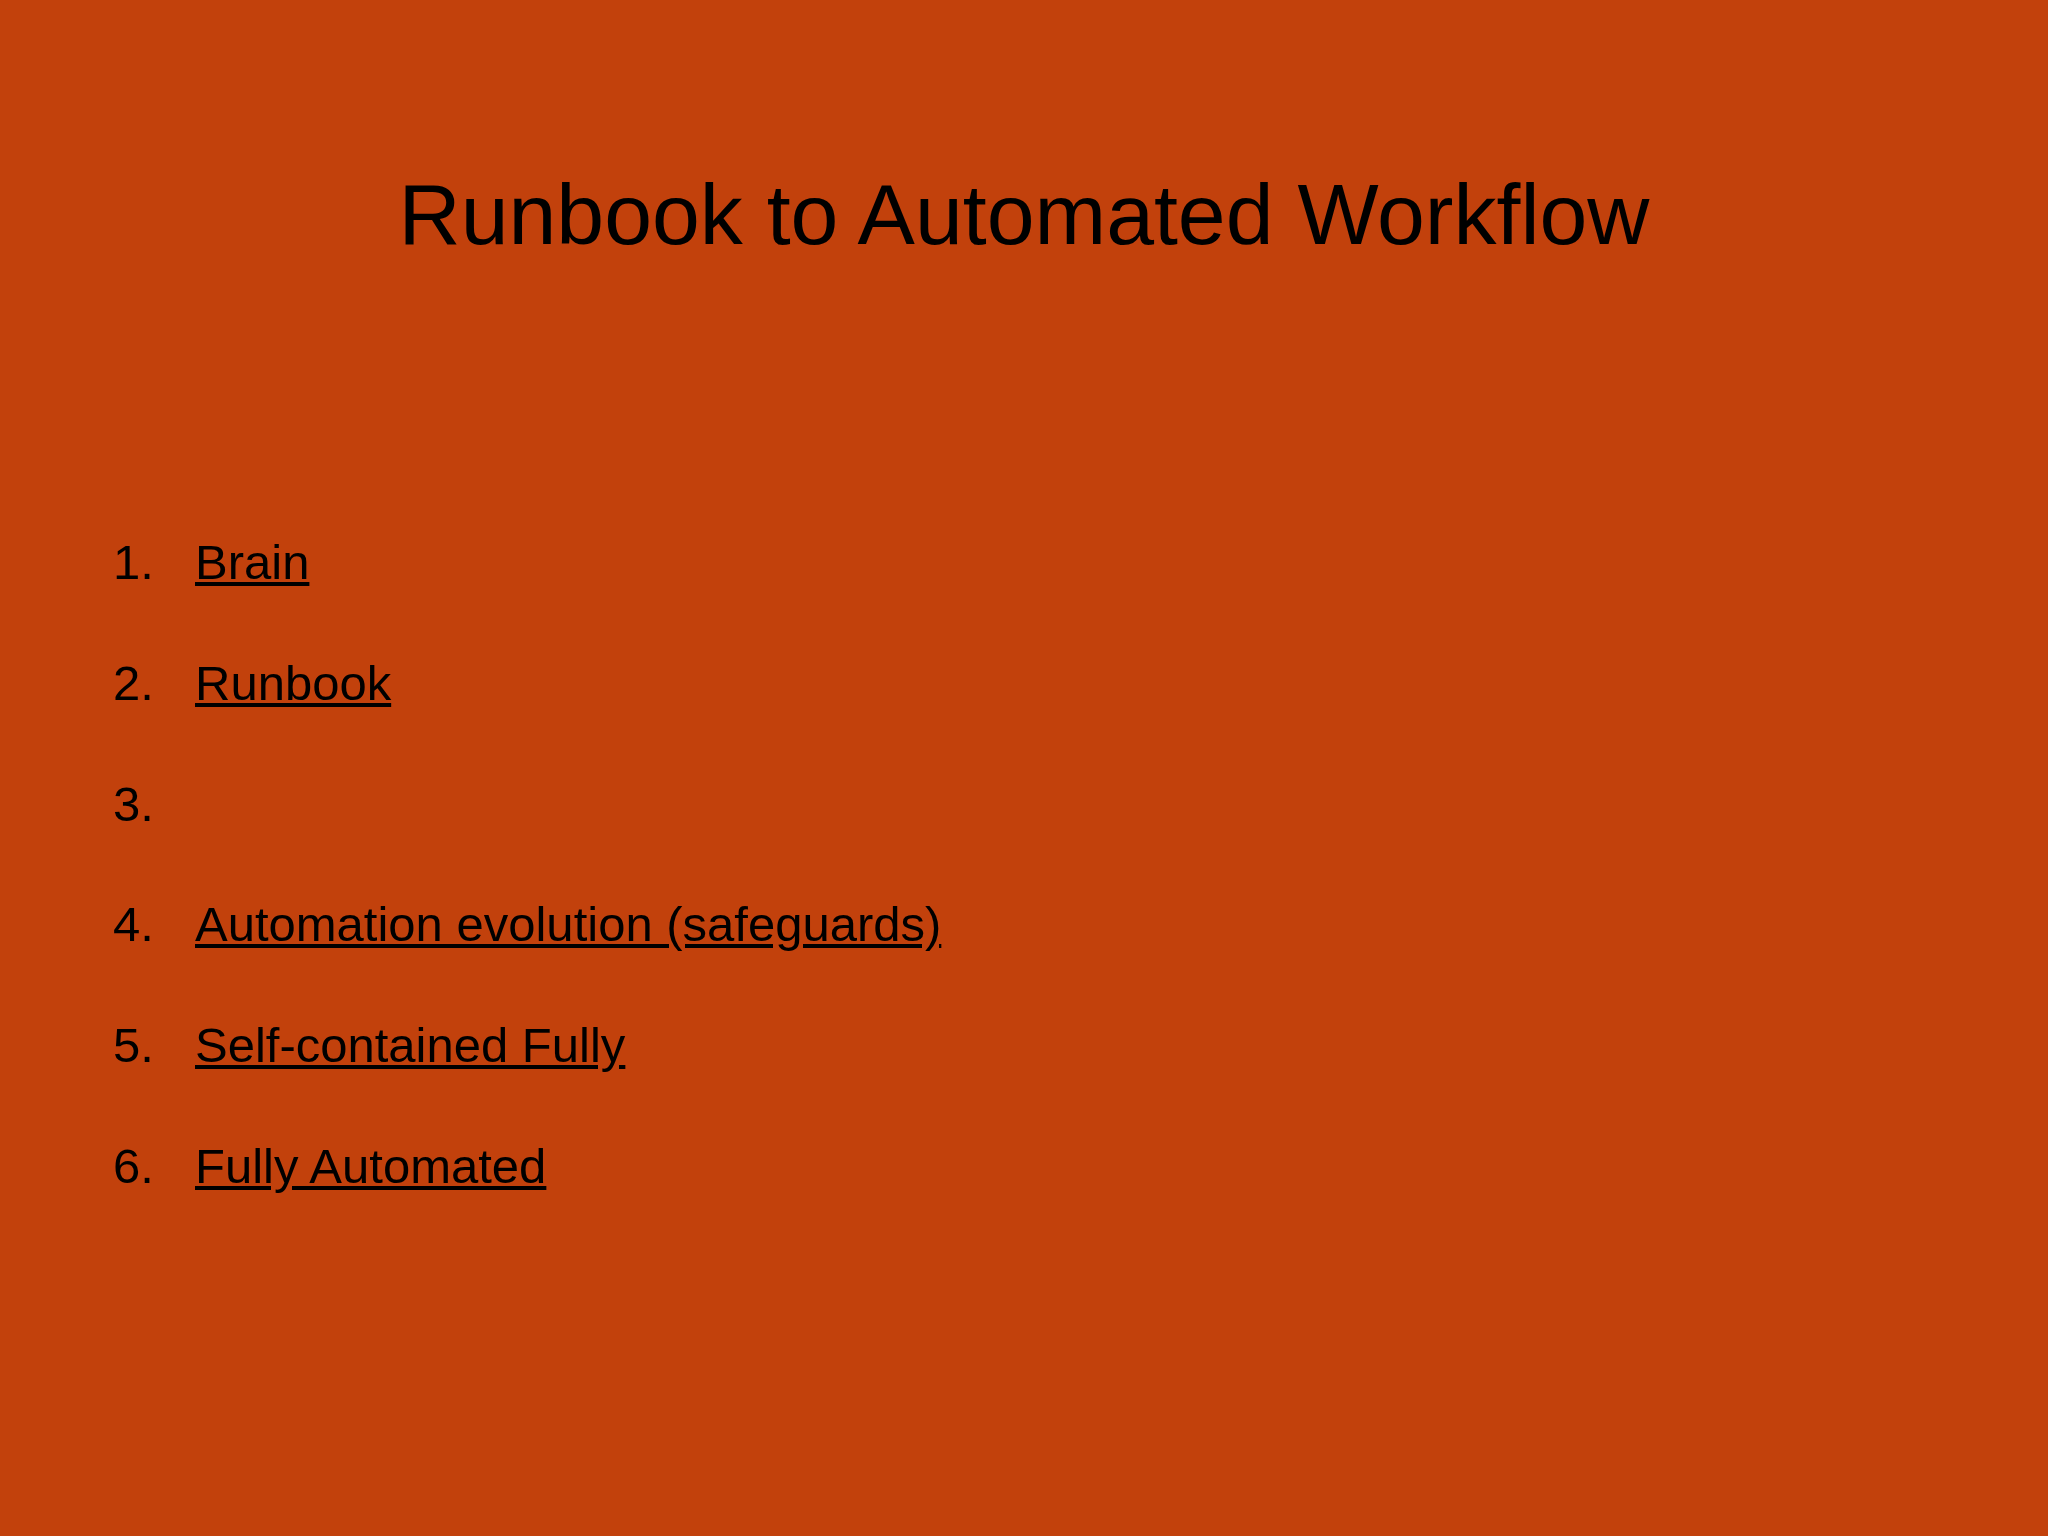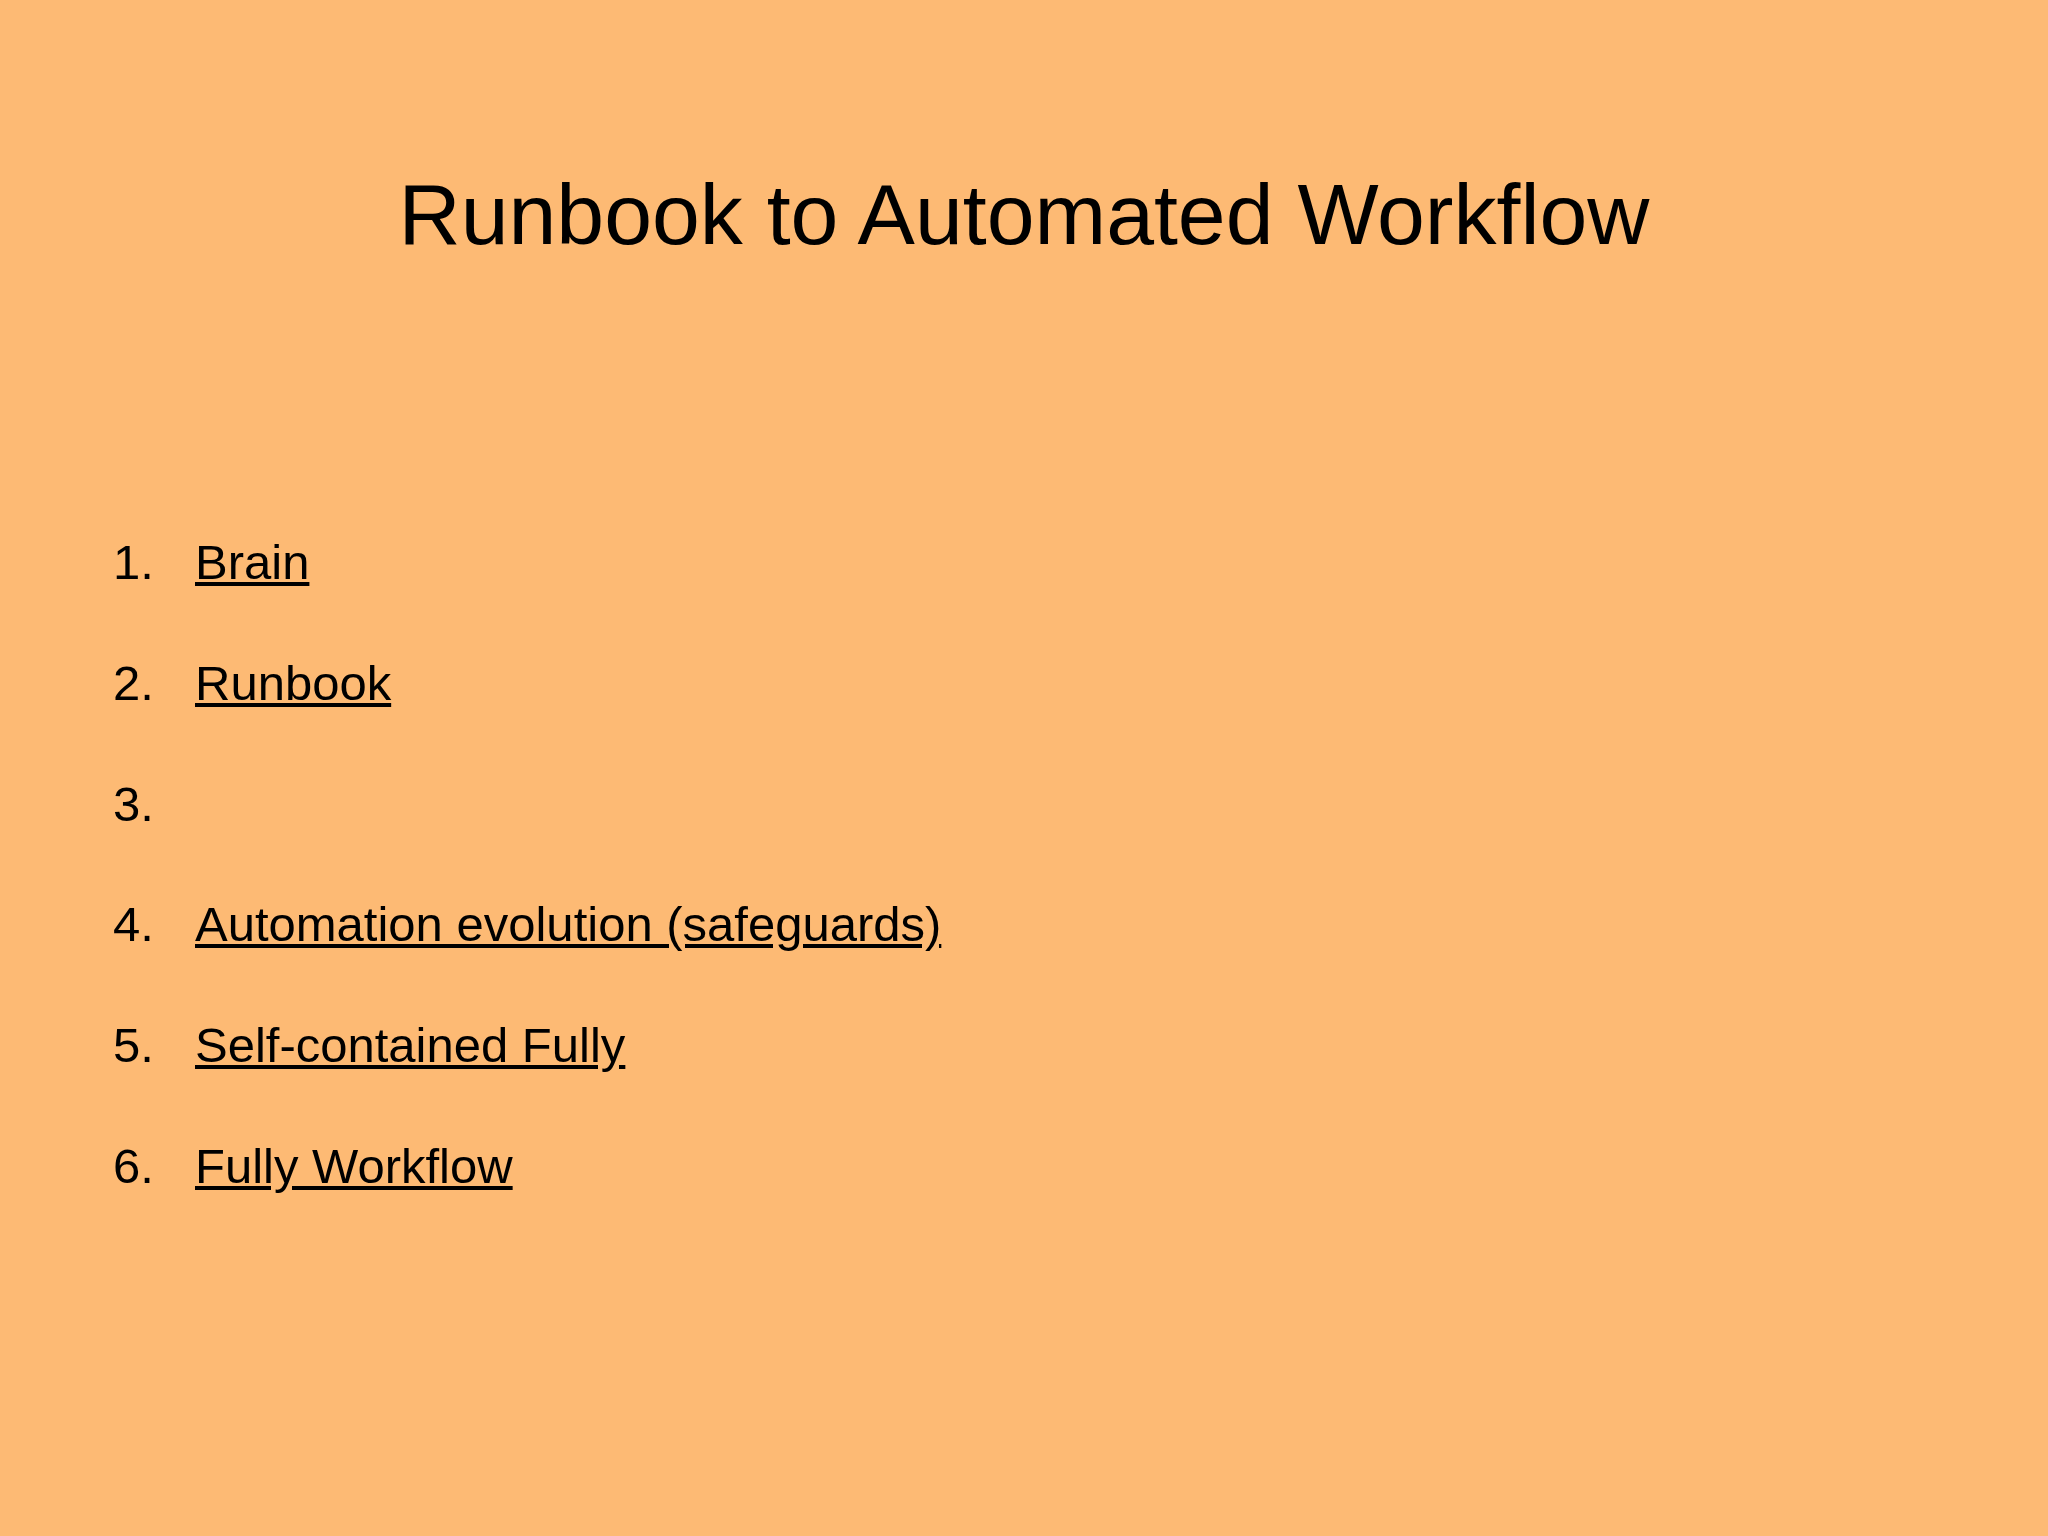--- a/index.html
+++ b/index.html
@@ -11,21 +11,21 @@
     height: 1536px;
     position: relative;
     background: #ffffff;
     font-family: "Liberation Sans", sans-serif;
     color: #000000;
     overflow: hidden;
   }
   .slide {
     position: absolute;
     inset: 0;
-    background: #fdba74;
+    background: #c2410c;
   }
   .slide-title {
     position: absolute;
     top: 163px;
     left: 0;
     right: 0;
     margin: 0;
     text-align: center;
     font-size: 86px;
     font-weight: 400;
@@ -87,18 +87,18 @@
       <span class="list-item-label">Automation evolution (safeguards)</span>
     </li>
 
     <li class="list-item">
       <span class="list-item-number">5.</span>
       <span class="list-item-label">Self-contained Fully</span>
     </li>
 
     <li class="list-item">
       <span class="list-item-number">6.</span>
-      <span class="list-item-label">Fully Workflow</span>
+      <span class="list-item-label">Fully Automated</span>
     </li>
 
   </ol>
 
 </div>
 
 </body></html>

